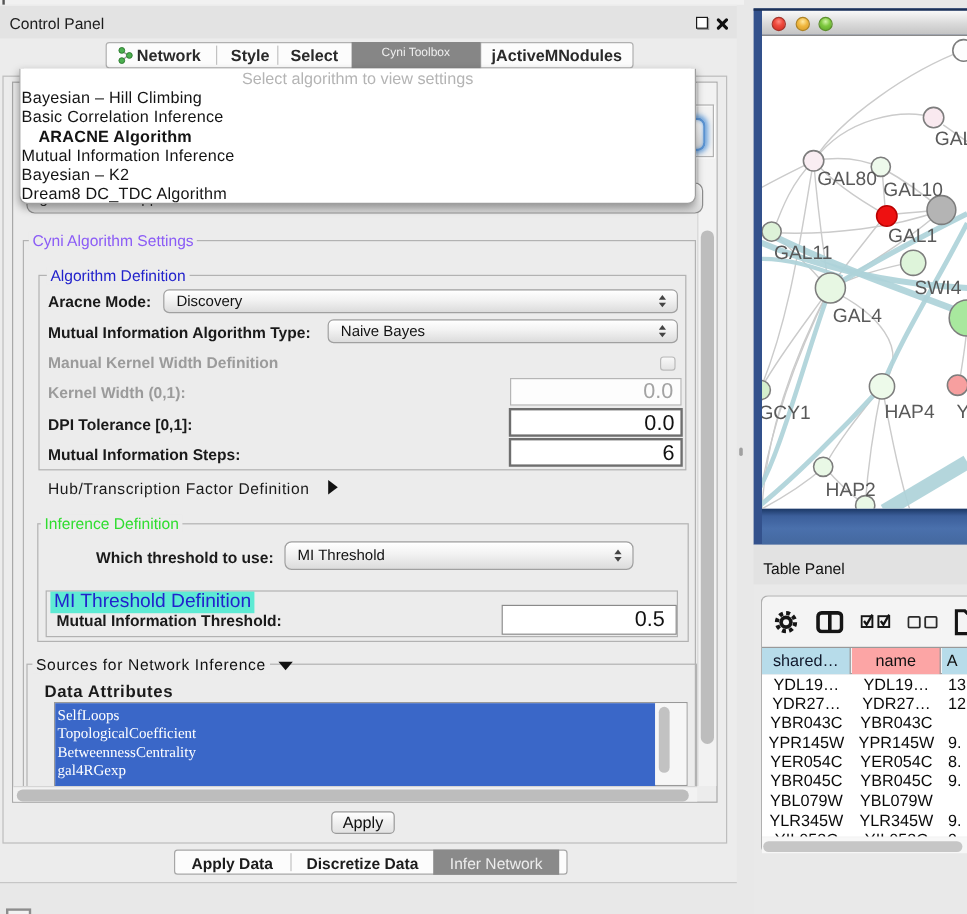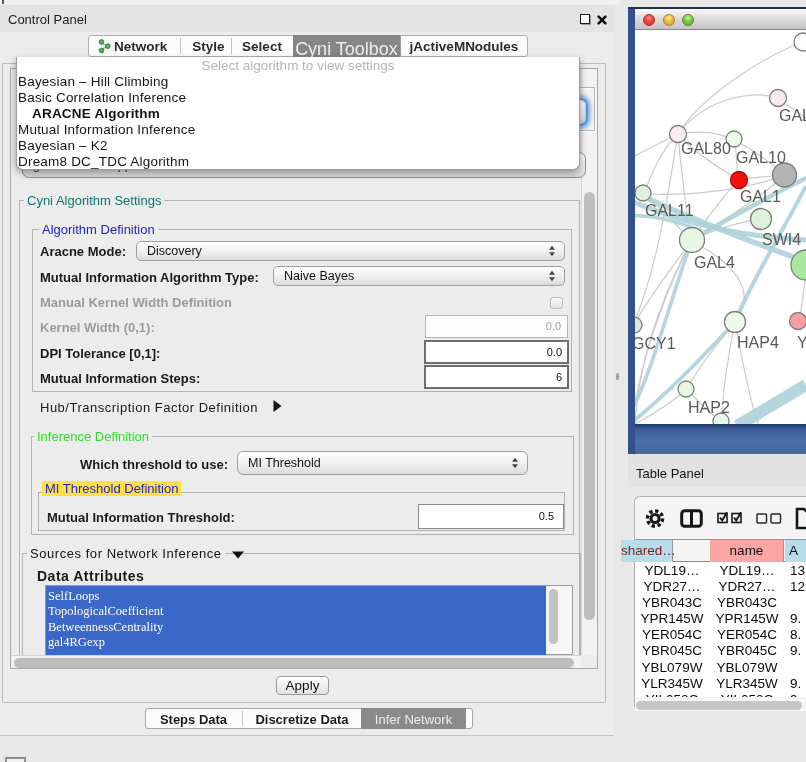--- a/index.html
+++ b/index.html
@@ -4,21 +4,21 @@
 <style>
 * { margin:0; padding:0; box-sizing:border-box; }
 html,body { width:806px; height:762px; background:#e8e8e8; font-family:"Liberation Sans",sans-serif; overflow:hidden; position:relative; }
 .abs { position:absolute; }
 .lbl { position:absolute; font-size:13px; color:#1a1a1a; white-space:nowrap; }
 .b { font-weight:bold; }
 .gray { color:#9b9b9b; }
 .combo { position:absolute; border:1px solid #a0a0a0; border-radius:5px; background:linear-gradient(#ffffff,#f2f2f2 45%,#dcdcdc); box-shadow:inset 0 1px 0 #fff; }
 .combo .ct { position:absolute; left:10px; top:50%; transform:translateY(-50%); font-size:12.5px; color:#111; white-space:nowrap; }
 .spin { position:absolute; right:8px; top:50%; transform:translateY(-50%); width:8px; height:12px; }
-.tf { position:absolute; background:#fff; font-size:11px; color:#111; text-align:right; }
+.tf { position:absolute; background:#fff; font-size:18px; color:#111; text-align:right; }
 .etch { position:absolute; border:1px solid #b2b2b2; box-shadow:inset 1px 1px 0 rgba(255,255,255,.6), 1px 1px 0 rgba(255,255,255,.8); }
 </style>
 </head>
 <body>
 
 <div class="abs" style="left:0;top:0;width:806px;height:762px;background:#e8e8e8;"></div>
 <div class="abs" style="left:0;top:0;width:620px;height:4px;background:#f1f1f1;"></div>
 <div class="abs" style="left:2px;top:0;width:2px;height:4px;background:#555;"></div>
 
 <div class="abs" style="left:0;top:4px;width:614px;height:731px;background:#ececec;"></div>
@@ -41,42 +41,42 @@
 
 <svg class="abs" style="left:98px;top:39px;" width="13" height="15" viewBox="0 0 13 15">
 <path d="M4 4 L9 7 M4 11 L9 7" stroke="#9a9a9a" stroke-width="1.2" fill="none"></path>
 <circle cx="3.5" cy="3" r="2.4" fill="#4caf50" stroke="#2c7a2f" stroke-width="0.8"></circle>
 <circle cx="3.5" cy="11.5" r="2.4" fill="#4caf50" stroke="#2c7a2f" stroke-width="0.8"></circle>
 <circle cx="9.8" cy="7.2" r="2.4" fill="#4caf50" stroke="#2c7a2f" stroke-width="0.8"></circle>
 </svg>
 <div class="abs" style="left:114px;top:39px;font-size:13.5px;font-weight:bold;color:#2a2a2a;">Network</div>
 <div class="abs" style="left:186px;top:39px;width:45px;text-align:center;font-size:13.5px;font-weight:bold;color:#2a2a2a;">Style</div>
 <div class="abs" style="left:231px;top:39px;width:62px;text-align:center;font-size:13.5px;font-weight:bold;color:#2a2a2a;">Select</div>
-<div class="abs" style="left:293px;top:39px;width:107px;text-align:center;font-size:18px;color:#efefef;">Cyni Toolbox</div>
+<div class="abs" style="left:293px;top:39px;width:107px;text-align:center;font-size:10px;color:#efefef;">Cyni Toolbox</div>
 <div class="abs" style="left:400px;top:39px;width:128px;text-align:center;font-size:13.5px;font-weight:bold;color:#2a2a2a;">jActiveMNodules</div>
 
 <div class="abs" style="left:2px;top:63px;width:604px;height:640px;border:1px solid #bdbdbd;background:#ececec;"></div>
 
 <div class="abs" style="left:10px;top:68px;width:588px;height:601px;border:1px solid #a8a8a8;background:#ececec;"></div>
 
 <div class="abs" style="left:581px;top:69px;width:16px;height:586px;background:#f2f2f2;border-left:1px solid #d5d5d5;"></div>
 <div class="abs" style="left:584px;top:192px;width:11px;height:428px;background:#bdbdbd;border-radius:6px;"></div>
 
 <div class="abs" style="left:11px;top:655px;width:570px;height:13px;background:#f2f2f2;border-top:1px solid #d5d5d5;"></div>
 <div class="abs" style="left:14px;top:658px;width:560px;height:10px;background:#bdbdbd;border-radius:5px;"></div>
 
 <div class="etch" style="left:300px;top:87px;width:295px;height:44px;"></div>
 <div class="combo" style="left:300px;top:98px;width:288px;height:28px;border-radius:7px;border-color:#5b93d2;border-width:2.5px;box-shadow:0 0 4px 1.5px rgba(74,144,217,.8), inset 0 0 3px 0.5px rgba(74,144,217,.55);"></div>
 <div class="combo" style="left:22px;top:152px;width:564px;height:26px;border-radius:7px;border-color:#8e8e8e;background:linear-gradient(#fdfdfd,#ececec 60%,#d9d9d9);">
   <span class="ct" style="font-size:12.5px;color:#333;">galFiltered.sif applied in default mode</span>
 </div>
 
 <div class="abs" style="left:11px;top:180px;width:570px;height:475px;overflow:hidden;">
  <div class="abs" style="left:8px;top:20px;width:561px;height:516px;border:1px solid #b2b2b2;"></div>
- <div class="abs" style="left:13px;top:13px;background:#ececec;font-size:13px;padding:0 3px;color:#0f766e;">Cyni Algorithm Settings</div>
+ <div class="abs" style="left:13px;top:13px;background:#ececec;font-size:13px;padding:0 3px;color:#8b5cf6;">Cyni Algorithm Settings</div>
 
  <div class="abs" style="left:21px;top:49px;width:540px;height:163px;border:1px solid #b2b2b2;"></div>
  <div class="abs" style="left:28px;top:42px;background:#ececec;font-size:13px;padding:0 3px;color:#2222cc;">Algorithm Definition</div>
 
  <div class="lbl b" style="left:29px;top:64px;">Aracne Mode:</div>
  <div class="combo" style="left:125px;top:61px;width:429px;height:20px;">
    <span class="ct">Discovery</span>
    <svg class="spin" viewBox="0 0 9 14">
         <path d="M4.5 1 L8 5.6 H1 Z" fill="#444"></path>
         <path d="M4.5 13 L1 8.4 H8 Z" fill="#444"></path>
@@ -109,21 +109,21 @@
  <div class="lbl b" style="left:69px;top:277px;">Which threshold to use:</div>
  <div class="combo" style="left:226px;top:271px;width:291px;height:24px;border-radius:6px;">
    <span class="ct">MI Threshold</span>
    <svg class="spin" viewBox="0 0 9 14">
         <path d="M4.5 1 L8 5.6 H1 Z" fill="#444"></path>
         <path d="M4.5 13 L1 8.4 H8 Z" fill="#444"></path>
       </svg>
  </div>
 
  <div class="abs" style="left:27px;top:312px;width:527px;height:39px;border:1px solid #b2b2b2;"></div>
- <div class="abs" style="left:31px;top:301px;background:#fde047;font-size:13px;padding:0 3px;color:#2222cc;">MI Threshold Definition</div>
+ <div class="abs" style="left:31px;top:313px;background:#5eead4;font-size:16px;padding:0 3px;color:#2222cc;">MI Threshold Definition</div>
  <div class="lbl b" style="left:36px;top:330px;">Mutual Information Threshold:</div>
  <div class="tf" style="left:407px;top:324px;width:146px;height:25px;border:1.5px solid #8a8a8a;line-height:22px;padding-right:9px;">0.5</div>
 
  <div class="abs" style="left:11px;top:373px;width:559px;height:150px;border:1px solid #b2b2b2;"></div>
  <div class="abs" style="left:16px;top:366px;background:#ececec;font-size:13px;letter-spacing:0.55px;padding:0 3px;color:#111;">Sources for Network Inference</div>
  <svg class="abs" style="left:220px;top:370px;" width="14" height="10" viewBox="0 0 14 10">
       <path d="M1 1.5 L13 1.5 L7 8.5 Z" fill="#111"></path>
     </svg>
  <div class="lbl b" style="left:26px;top:388px;font-size:14px;letter-spacing:0.5px;">Data Attributes</div>
 
@@ -136,21 +136,21 @@
 
 <div class="abs" style="left:16px;top:57px;width:564px;height:113px;background:#fff;border:1px solid #9e9e9e;border-top:none;border-radius:0 0 7px 7px;box-shadow:0 3px 7px rgba(0,0,0,.38);"></div>
 <div class="abs" style="left:16px;top:58px;width:564px;height:16px;text-align:center;font-size:13.5px;color:#b4b4b4;">Select algorithm to view settings</div>
 <div class="abs" style="left:18px;top:74px;font-size:13.5px;letter-spacing:0.2px;color:#141414;line-height:16px;">Bayesian – Hill Climbing<br>Basic Correlation Inference<br><span style="font-weight:bold;margin-left:14px;">ARACNE Algorithm</span><br>Mutual Information Inference<br>Bayesian – K2<br>Dream8 DC_TDC Algorithm</div>
 
 <div class="abs" style="left:276px;top:676px;width:53px;height:19px;border:1px solid #9a9a9a;border-radius:4px;background:linear-gradient(#ffffff,#ececec 60%,#e2e2e2);text-align:center;font-size:13.5px;color:#111;line-height:18px;">Apply</div>
 
 <div class="abs" style="left:145px;top:708px;width:328px;height:21px;background:#fcfcfc;border:1px solid #a6a6a6;border-radius:3px;"></div>
 <div class="abs" style="left:361px;top:708px;width:105px;height:21px;background:#8a8a8a;"></div>
 <div class="abs" style="left:242px;top:711px;width:1px;height:15px;background:#c2c2c2;"></div>
-<div class="abs" style="left:145px;top:712px;width:97px;text-align:center;font-size:13px;font-weight:bold;color:#1c1c1c;">Steps Data</div>
+<div class="abs" style="left:145px;top:712px;width:97px;text-align:center;font-size:13px;font-weight:bold;color:#1c1c1c;">Apply Data</div>
 <div class="abs" style="left:243px;top:712px;width:118px;text-align:center;font-size:13px;font-weight:bold;color:#1c1c1c;">Discretize Data</div>
 <div class="abs" style="left:361px;top:712px;width:105px;text-align:center;font-size:13px;color:#ededed;">Infer Network</div>
 
 <div class="abs" style="left:0;top:735px;width:614px;height:1px;background:#c6c6c6;"></div>
 
 <div class="abs" style="left:5px;top:757px;width:21px;height:10px;border:2px solid #8d8d8d;background:#f2f2f2;"></div>
 
 <div class="abs" style="left:616px;top:373px;width:3px;height:7px;background:#a0a0a0;border-radius:2px;"></div>
 
 <div class="abs" style="left:628px;top:7px;width:178px;height:447px;background:#33518c;"></div>
@@ -260,21 +260,21 @@
 </svg>
 <svg class="abs" style="left:756px;top:513px;" width="26" height="11" viewBox="0 0 26 11">
 <rect x="1" y="1" width="9.5" height="9" rx="1" fill="none" stroke="#2a2a2a" stroke-width="1.5"></rect>
 <rect x="15" y="1" width="9.5" height="9" rx="1" fill="none" stroke="#2a2a2a" stroke-width="1.5"></rect>
 </svg>
 <svg class="abs" style="left:795px;top:507px;" width="12" height="23" viewBox="0 0 12 23">
 <path d="M2 2 H9 L14 7 V21 H2 Z" fill="none" stroke="#151515" stroke-width="2.6"></path>
 </svg>
 
 <div class="abs" style="left:635px;top:539px;width:171px;height:23px;border-top:1px solid #999;border-bottom:1px solid #8a8a8a;"></div>
-<div class="abs" style="left:621px;top:540px;width:52px;height:22px;background:#b7dcea;border-right:1px solid #999;text-align:center;font-size:13.5px;color:#7f1d1d;line-height:22px;">shared…</div>
+<div class="abs" style="left:635px;top:540px;width:74px;height:22px;background:#b7dcea;border-right:1px solid #999;text-align:center;font-size:13.5px;color:#0f172a;line-height:22px;">shared…</div>
 <div class="abs" style="left:710px;top:540px;width:74px;height:22px;background:#fca5a5;border-right:1px solid #999;text-align:center;font-size:13.5px;color:#111;line-height:22px;">name</div>
 <div class="abs" style="left:785px;top:540px;width:21px;height:22px;background:#b7dcea;font-size:13.5px;color:#111;line-height:22px;padding-left:4px;">A</div>
 
 <div class="abs" style="left:635px;top:562px;width:171px;height:135px;background:#fff;overflow:hidden;">
  <div class="abs" style="left:0;top:1px;width:74px;text-align:center;font-size:13.5px;color:#0a0a0a;line-height:16.1px;">YDL19…<br>YDR27…<br>YBR043C<br>YPR145W<br>YER054C<br>YBR045C<br>YBL079W<br>YLR345W<br>YIL052C</div>
  <div class="abs" style="left:75px;top:1px;width:74px;text-align:center;font-size:13.5px;color:#0a0a0a;line-height:16.1px;">YDL19…<br>YDR27…<br>YBR043C<br>YPR145W<br>YER054C<br>YBR045C<br>YBL079W<br>YLR345W<br>YIL052C</div>
  <div class="abs" style="left:155px;top:1px;width:20px;font-size:13.5px;color:#0a0a0a;line-height:16.1px;">13<br>12<br>&nbsp;<br>9.<br>8.<br>9.<br>&nbsp;<br>9.<br>9.</div>
 </div>
 
 <div class="abs" style="left:635px;top:698px;width:171px;height:13px;background:#f7f7f7;"></div>

